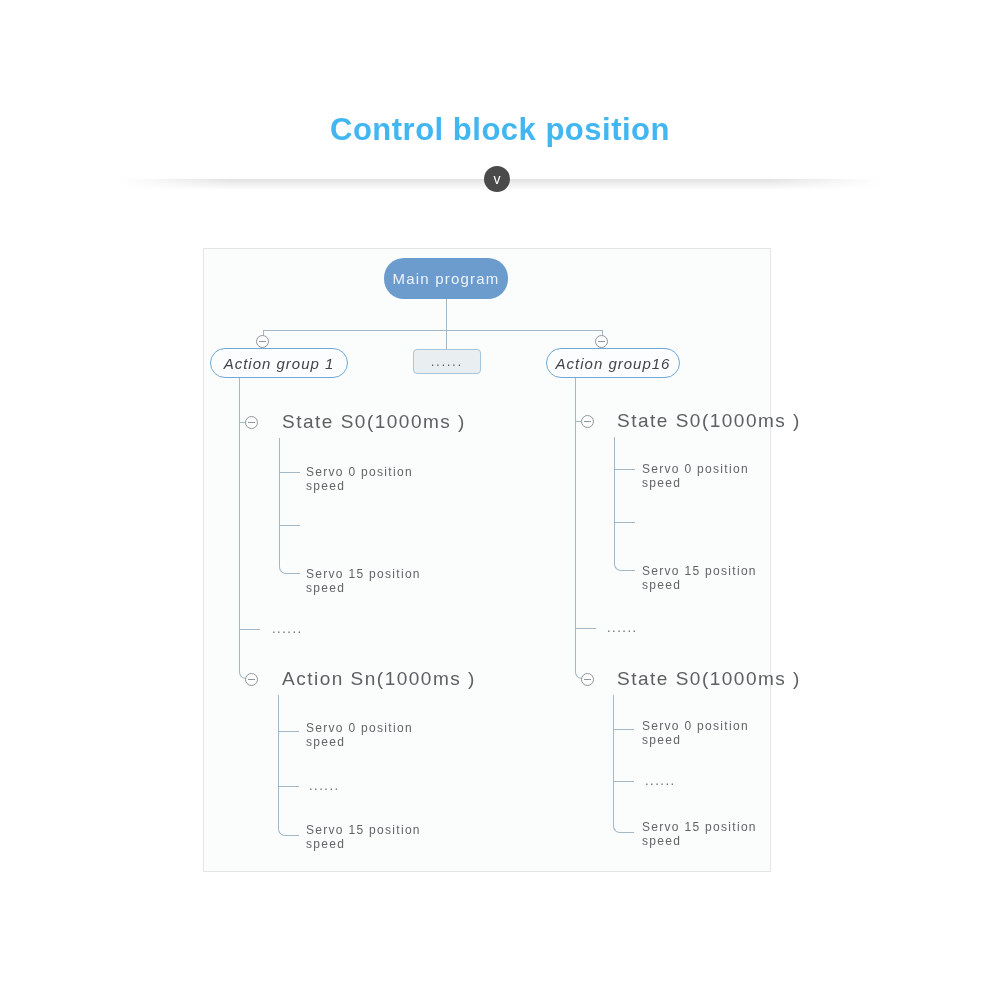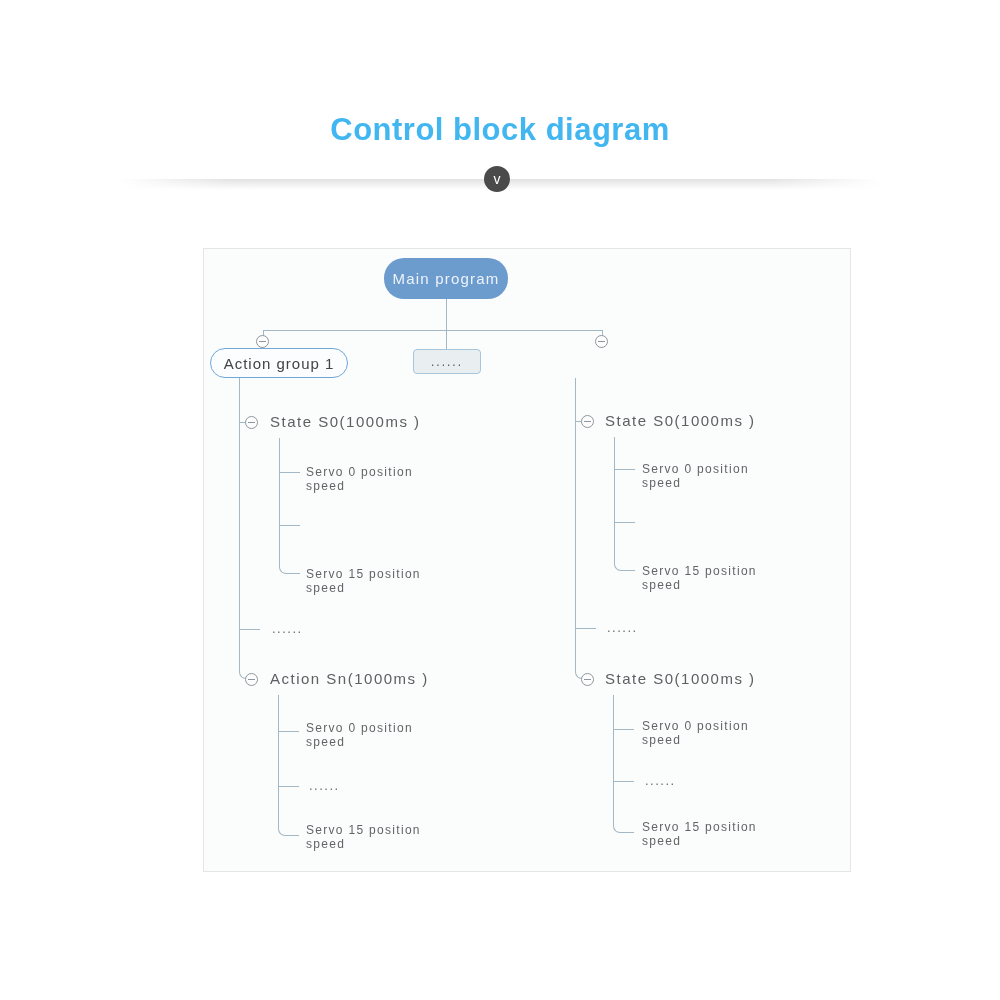--- a/index.html
+++ b/index.html
@@ -32,31 +32,31 @@
   .divider::after{
     content:"";position:absolute;right:0;top:0;bottom:0;width:110px;
     background:linear-gradient(to left,#ffffff,rgba(255,255,255,0));
   }
   .vbadge{
     position:absolute;top:166px;left:484px;width:26px;height:26px;border-radius:50%;
     background:var(--arrow-circle);color:#ffffff;display:flex;align-items:center;
     justify-content:center;font-size:14px;line-height:1;
   }
   .panel{
-    position:absolute;left:203px;top:248px;width:648px;height:624px;
+    position:absolute;left:203px;top:248px;width:568px;height:624px;
     background:#fbfcfc;border:1px solid #e3e5e6;
   }
   .node-root{
     position:absolute;background:var(--root-box-fill);color:#edf3f9;border-radius:20px;
     display:flex;align-items:center;justify-content:center;font-size:15px;letter-spacing:1.2px;
   }
   .node-pill{
     position:absolute;background:#fcfdfe;border:1px solid var(--action-box-border);
     border-radius:15px;display:flex;align-items:center;justify-content:center;
-    font-size:15px;letter-spacing:1px;color:#404448;
+    font-size:15px;letter-spacing:1px;color:#404448;font-style:italic;
   }
   .node-dots{
     position:absolute;background:#e9eef1;border:1px solid #a7c6dc;border-radius:4px;
     display:flex;align-items:center;justify-content:center;font-size:12px;
     letter-spacing:2px;color:#55585a;
   }
   .vl{position:absolute;width:1px;background:var(--tree-line);}
   .hl{position:absolute;height:1px;background:var(--tree-line);}
   .cbl{
     position:absolute;border-left:1px solid var(--tree-line);
@@ -64,52 +64,53 @@
   }
   .minus{
     position:absolute;width:13px;height:13px;border:1px solid #8e979d;border-radius:50%;
     background:#fdfdfd;
   }
   .minus::after{
     content:"";position:absolute;left:2px;right:2px;top:50%;margin-top:-0.5px;
     height:1px;background:#8e979d;
   }
   .lbl{
-    position:absolute;font-size:15px;letter-spacing:1.5px;color:var(--label-text);
-    line-height:16px;white-space:pre;
+    position:absolute;font-size:19px;letter-spacing:1.5px;color:var(--label-text);
+    line-height:16px;white-space:pre;margin-left:12px;
   }
   .lbl2{
     position:absolute;font-size:12px;letter-spacing:1.3px;color:#626568;
     line-height:14px;white-space:pre;
   }
   .dots-lbl{
     position:absolute;font-size:13px;letter-spacing:1.5px;color:#6a6e71;line-height:14px;
   }
 </style>
 </head>
 <body>
 
-<div class="title">Control block diagram</div>
+<div class="title">Control block position</div>
 <div class="divider"></div>
 <div class="vbadge">v</div>
 
 <div class="panel">
 
   <div class="node-root" style="left:180px;top:9px;width:124px;height:41px">Main program</div>
   <div class="vl" style="left:242px;top:50px;height:31px"></div>
   <div class="hl" style="left:59px;top:81px;width:340px"></div>
 
   <div class="vl" style="left:59px;top:81px;height:6px"></div>
   <div class="minus" style="left:52px;top:86px"></div>
   <div class="vl" style="left:242px;top:81px;height:19px"></div>
   <div class="vl" style="left:398px;top:81px;height:6px"></div>
   <div class="minus" style="left:391px;top:86px"></div>
 
   <div class="node-pill" style="left:6px;top:99px;width:138px;height:30px">Action group 1</div>
   <div class="node-dots" style="left:209px;top:100px;width:68px;height:25px">......</div>
+  <div class="node-pill" style="left:342px;top:99px;width:134px;height:30px">Action group16</div>
 
   <div class="cbl" style="left:35px;top:129px;width:7px;height:301px"></div>
 
   <div class="hl" style="left:36px;top:173px;width:6px"></div>
   <div class="minus" style="left:41px;top:167px"></div>
   <div class="lbl" style="left:66px;top:165px">State S0(1000ms )</div>
 
   <div class="cbl" style="left:75px;top:189px;width:21px;height:136px"></div>
   <div class="hl" style="left:76px;top:223px;width:20px"></div>
   <div class="lbl2" style="left:102px;top:216px"><span>Servo 0 position</span><br><span>speed</span></div>

